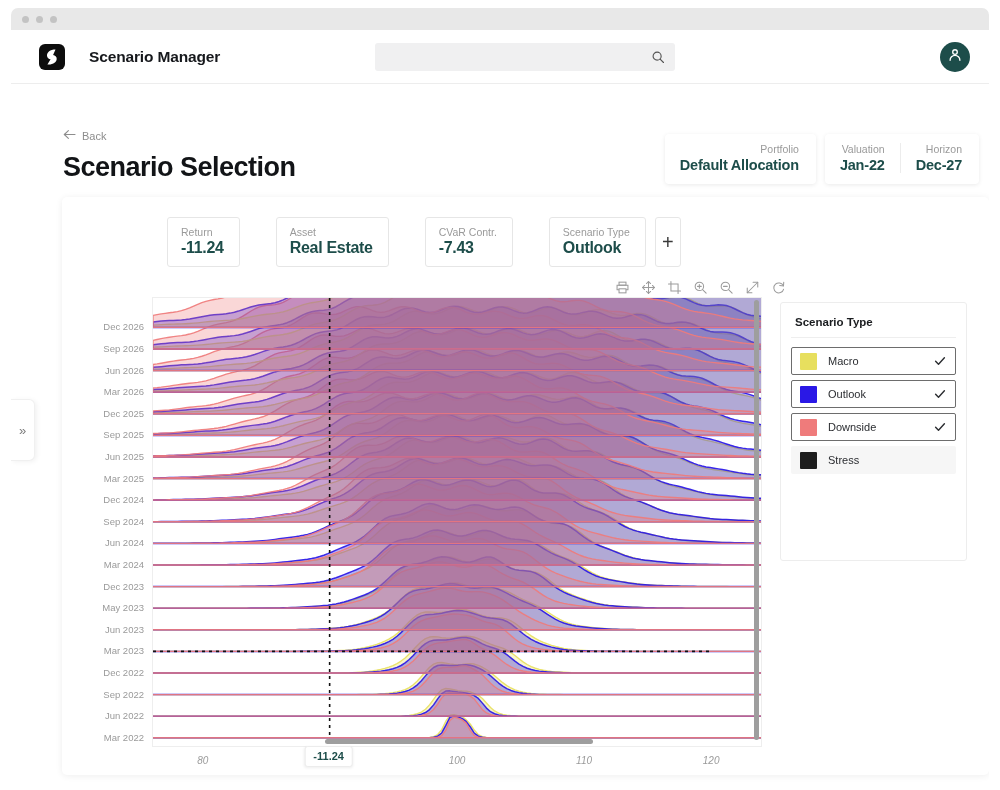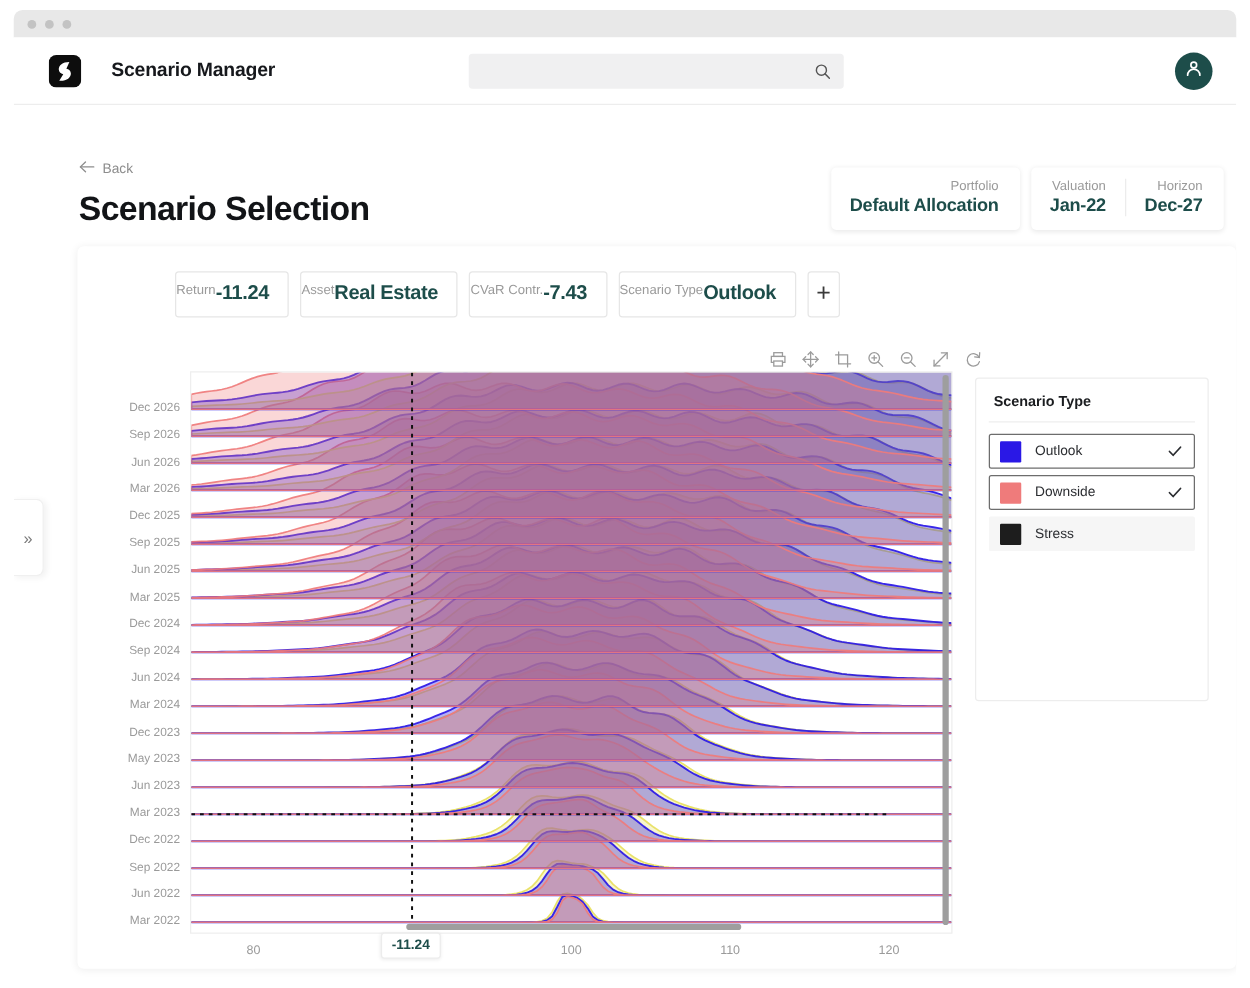--- a/index.html
+++ b/index.html
@@ -93,22 +93,22 @@
   .main-card {
     position: absolute; left: 51px; top: 167px; width: 927px; height: 578px;
     background: #ffffff; border-radius: 5px;
     box-shadow: 0 1px 7px rgba(0,0,0,.07);
   }
 
   
   .chips { position: absolute; left: 78px; top: 20px; display: flex; align-items: stretch; gap: 9px; }
   .chip {
     background: #ffffff; border: 1px solid #e6e6e6; border-radius: 3px;
-    padding: 8px 15px 9px 0; min-width: 62px;
-    display: flex; flex-direction: row; justify-content: center; cursor: pointer;
+    padding: 8px 15px 9px 13px; min-width: 62px;
+    display: flex; flex-direction: column; justify-content: center; cursor: pointer; margin-left: 27px;
   }
   .chip-label { font-size: 10.5px; color: #9a9a9a; margin-bottom: 1px; white-space: nowrap; }
   .chip-value { font-size: 16px; font-weight: bold; color: #1d4d4a; letter-spacing: -0.3px; white-space: nowrap; }
   .chip-add {
     background: #ffffff; border: 1px solid #e6e6e6; border-radius: 3px;
     width: 26px; display: flex; align-items: center; justify-content: center;
     font-size: 20px; color: #3a3a3a; font-weight: 300; cursor: pointer;
   }
 
   
@@ -139,21 +139,21 @@
   .vscroll {
     position: absolute; right: 2px; top: 2px; width: 5px; height: 440px;
     background: #9e9e9e; border-radius: 3px;
   }
   .hscroll {
     position: absolute; left: 172px; top: 441px; width: 268px; height: 5px;
     background: #9e9e9e; border-radius: 3px;
   }
   .x-axis { position: absolute; left: 62px; top: 452px; width: 610px; height: 24px; }
   .x-tick {
-    position: absolute; top: 6px; font-size: 10px; color: #9a9a9a; transform: translateX(-50%);
+    position: absolute; top: 6px; font-size: 10px; color: #9a9a9a; transform: translateX(-50%); font-style: italic;
   }
   .x-annot {
     position: absolute; top: -3px; transform: translateX(-50%);
     background: #ffffff; border: 1px solid #ececec; border-radius: 3px;
     padding: 3px 8px 4px; font-size: 11px; font-weight: bold; color: #1d4d4a;
     box-shadow: 0 1px 3px rgba(0,0,0,.07);
   }
 
   
   .legend {
@@ -472,20 +472,29 @@
             <div class="x-tick" style="left: 305px;">100</div>
             <div class="x-tick" style="left: 432.083px;">110</div>
             <div class="x-tick" style="left: 559.167px;">120</div>
             <div class="x-annot" style="left: 176.646px;">-11.24</div>
           </div>
       </div>
 
       <div class="legend">
         <div class="legend-title">Scenario Type</div>
         <div id="legend-items">
+            <div class="legend-item selected">
+              <span class="swatch" style="background: rgb(231, 223, 94);"></span>
+              <span class="legend-label">Macro</span>
+              <span class="legend-check">
+                <svg viewBox="0 0 12 12" fill="none" stroke="currentColor" stroke-width="1.4" stroke-linecap="round" stroke-linejoin="round">
+                  <polyline points="1.6,6.2 4.5,9.2 10.4,2.8"></polyline>
+                </svg>
+              </span>
+            </div>
             <div class="legend-item selected">
               <span class="swatch" style="background: rgb(42, 24, 230);"></span>
               <span class="legend-label">Outlook</span>
               <span class="legend-check">
                 <svg viewBox="0 0 12 12" fill="none" stroke="currentColor" stroke-width="1.4" stroke-linecap="round" stroke-linejoin="round">
                   <polyline points="1.6,6.2 4.5,9.2 10.4,2.8"></polyline>
                 </svg>
               </span>
             </div>
             <div class="legend-item selected">

